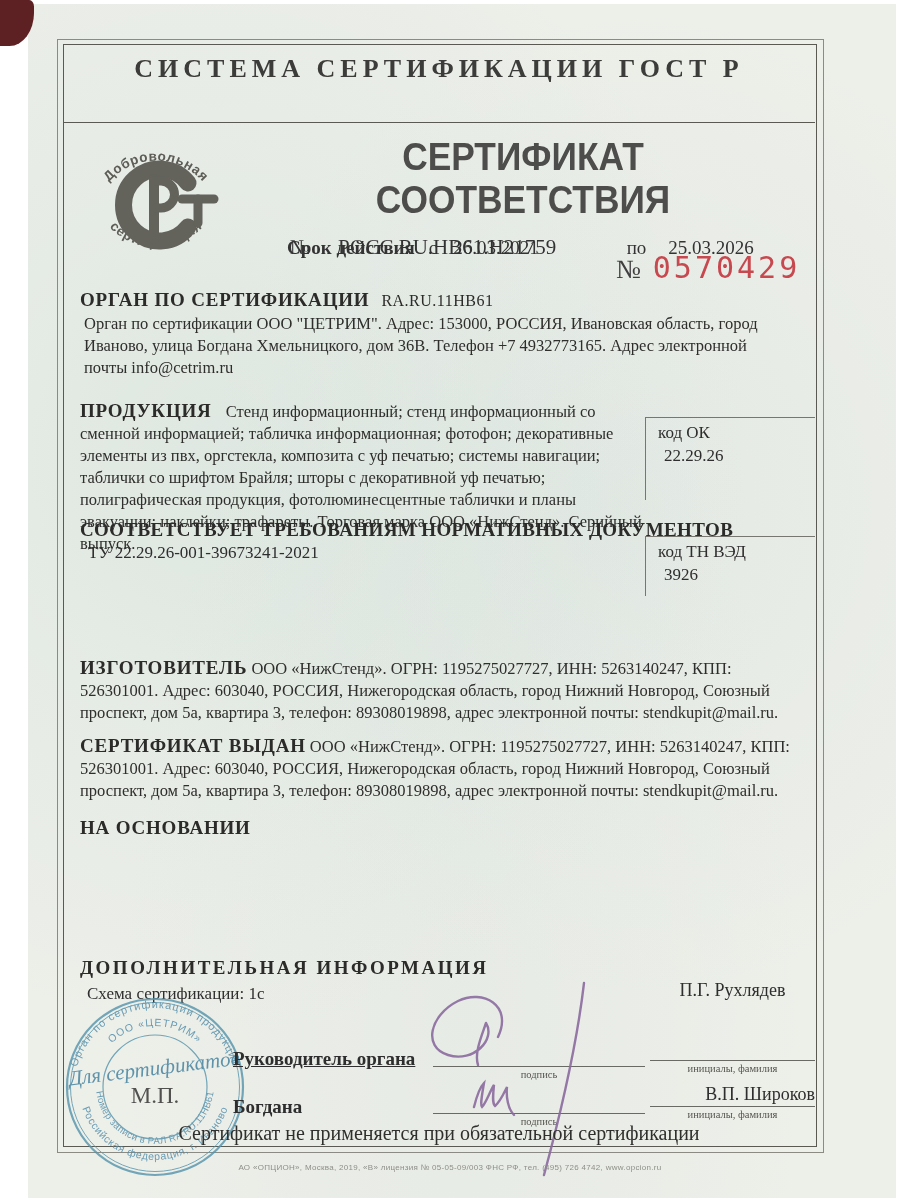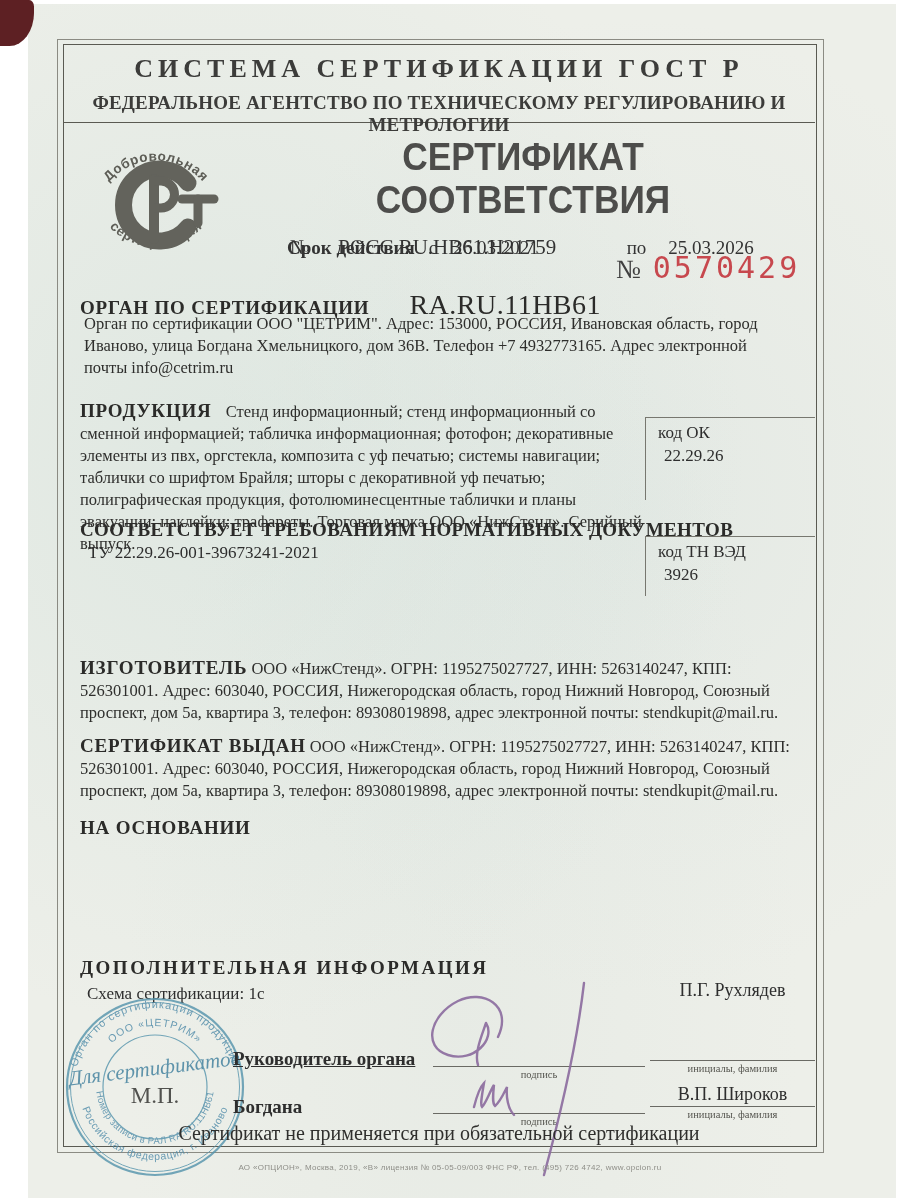--- a/index.html
+++ b/index.html
@@ -33,21 +33,21 @@
   .validity .d1{margin-left:16px;}
   .validity .po{margin-left:88px;}
   .validity .d2{margin-left:22px;}
   .rednum{position:absolute;left:616px;top:250px;}
   .rednum .no{font-size:26px;color:#3f3f3f;margin-right:12px;}
   .rednum .val{font-family:"DejaVu Sans Mono",monospace;font-size:30px;letter-spacing:3px;
         color:#c7484e;}
   .sec-h{font-weight:bold;font-size:19px;letter-spacing:0.8px;color:#2b2b29;}
   .body-t{font-size:16.5px;line-height:1.33;color:#2e2e2c;}
   .org-h{position:absolute;left:80px;top:289px;}
-  .org-code{font-weight:normal;font-size:28px;letter-spacing:0.5px;margin-left:40px;}
+  .org-code{font-weight:normal;font-size:16px;letter-spacing:0.5px;margin-left:12px;}
   .org-t{position:absolute;left:84px;top:313px;width:702px;}
   .prod{position:absolute;left:80px;top:398px;width:567px;}
   .prod .sec-h{margin-right:10px;}
   .code-box-line-h1{position:absolute;left:645px;top:417px;width:170px;border-top:1.5px solid #77776f;}
   .code-box-line-v1{position:absolute;left:645px;top:417px;height:83px;border-left:1.5px solid #77776f;}
   .code-ok-lbl{position:absolute;left:658px;top:423px;font-size:17px;}
   .code-ok-val{position:absolute;left:664px;top:446px;font-size:17px;}
   .code-box-line-h2{position:absolute;left:645px;top:536px;width:170px;border-top:1.5px solid #77776f;}
   .code-box-line-v2{position:absolute;left:645px;top:536px;height:60px;border-left:1.5px solid #77776f;}
   .code-tn-lbl{position:absolute;left:658px;top:542px;font-size:17px;}
@@ -60,21 +60,21 @@
   .basis-t{position:absolute;left:86px;top:841px;width:712px;}
   .add-h{position:absolute;left:80px;top:957px;letter-spacing:2.5px;}
   .add-t{position:absolute;left:87px;top:984px;font-size:17px;}
   .sig-label1{position:absolute;left:233px;top:1048px;font-weight:bold;font-size:19px;text-decoration:underline;}
   .sig-label2{position:absolute;left:233px;top:1096px;font-weight:bold;font-size:19px;}
   .sig-line1{position:absolute;left:433px;top:1066px;width:212px;border-bottom:1px solid #6a6a64;}
   .sig-line2{position:absolute;left:433px;top:1113px;width:212px;border-bottom:1px solid #6a6a64;}
   .sig-cap1{position:absolute;left:433px;top:1069px;width:212px;text-align:center;font-size:10.5px;color:#55554f;}
   .sig-cap2{position:absolute;left:433px;top:1116px;width:212px;text-align:center;font-size:10.5px;color:#55554f;}
   .name1{position:absolute;left:650px;top:980px;width:165px;text-align:center;font-size:18px;}
-  .name2{position:absolute;left:650px;top:1084px;width:165px;text-align:center;font-size:18px;}
+  .name2{position:absolute;left:650px;top:1084px;width:165px;text-align:right;font-size:18px;}
   .name-line1{position:absolute;left:650px;top:1060px;width:165px;border-bottom:1px solid #6a6a64;}
   .name-line2{position:absolute;left:650px;top:1106px;width:165px;border-bottom:1px solid #6a6a64;}
   .name-cap1{position:absolute;left:650px;top:1063px;width:165px;text-align:center;font-size:10.5px;color:#55554f;}
   .name-cap2{position:absolute;left:650px;top:1109px;width:165px;text-align:center;font-size:10.5px;color:#55554f;}
   .footer-note{position:absolute;left:63px;top:1122px;width:752px;text-align:center;
         font-size:20px;color:#2f2f2d;}
   .print-info{position:absolute;left:0;top:1163px;width:900px;text-align:center;
         font-family:"Liberation Sans",sans-serif;font-size:8px;color:#8e8e88;letter-spacing:0.3px;}
   .logo-svg{position:absolute;left:76px;top:133px;}
   .stamp-svg{position:absolute;left:50px;top:993px;opacity:.82;}
@@ -85,21 +85,20 @@
 
 <div class="page">
   <div class="paper"></div>
   <div class="corner-blob"></div>
 
   <div class="frame-outer"></div>
   <div class="frame-inner"></div>
   <div class="hdr-sep"></div>
 
   <div class="hdr1">СИСТЕМА СЕРТИФИКАЦИИ ГОСТ Р</div>
-  <div class="hdr2">ФЕДЕРАЛЬНОЕ АГЕНТСТВО ПО ТЕХНИЧЕСКОМУ РЕГУЛИРОВАНИЮ И МЕТРОЛОГИИ</div>
 
   <svg class="logo-svg" width="160" height="132" viewBox="0 0 160 132">
     <defs>
       <path id="logoTopArc" d="M 20 74 A 62 62 0 0 1 140 74"></path>
       <path id="logoBotArc" d="M 18 66 A 64 64 0 0 0 142 66"></path>
     </defs>
     <text font-family="Liberation Sans, sans-serif" font-size="13.5" font-weight="bold" fill="#5d5d56" letter-spacing="0.6">
       <textPath href="#logoTopArc" startOffset="50%" text-anchor="middle">Добровольная</textPath>
     </text>
     <text font-family="Liberation Sans, sans-serif" font-size="13.5" font-weight="bold" fill="#5d5d56" letter-spacing="0.6">

